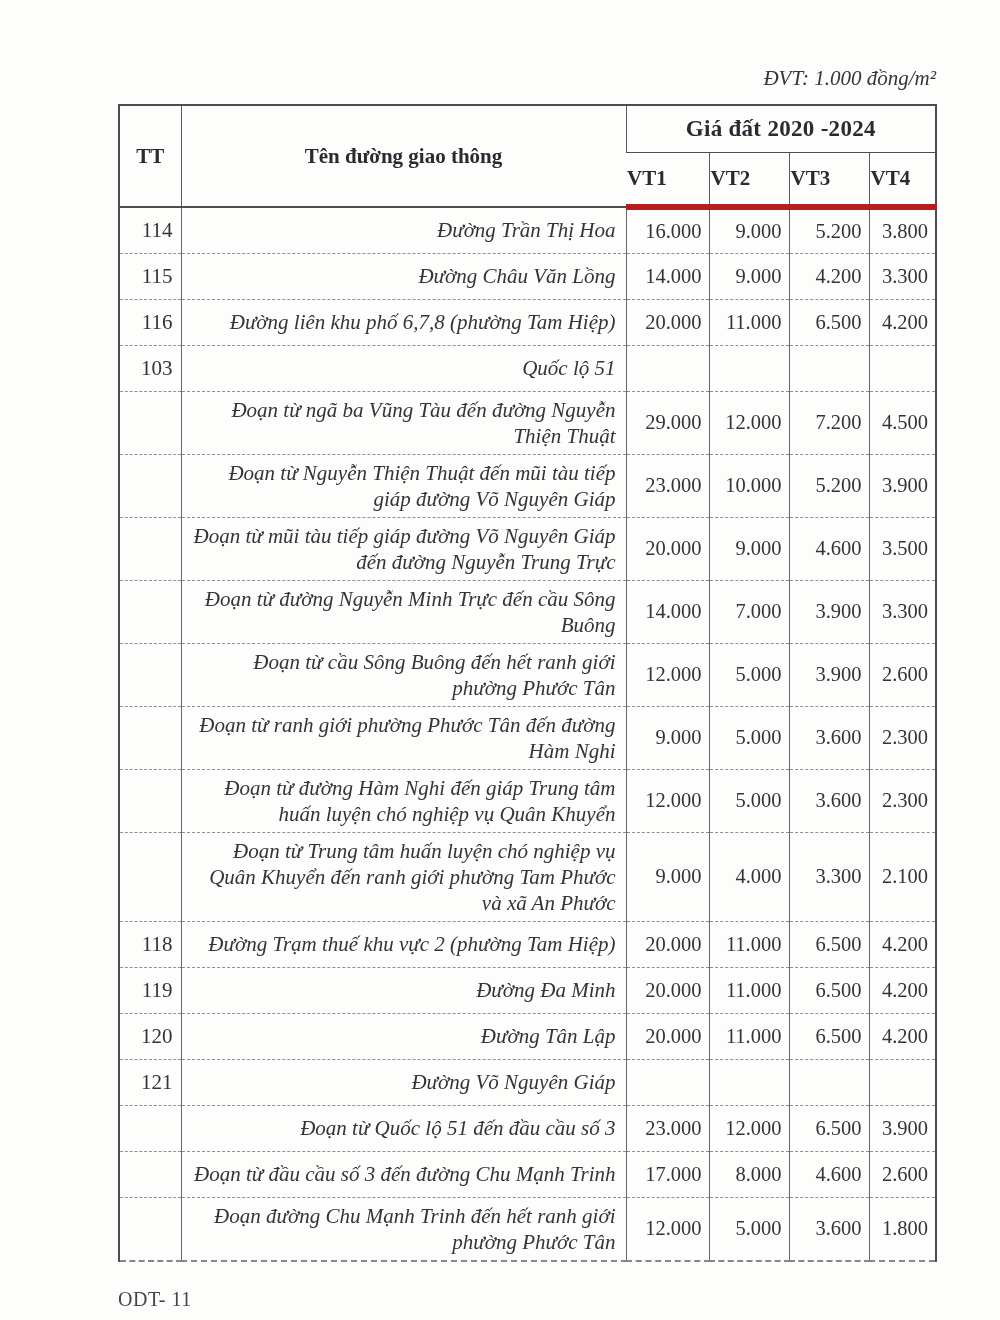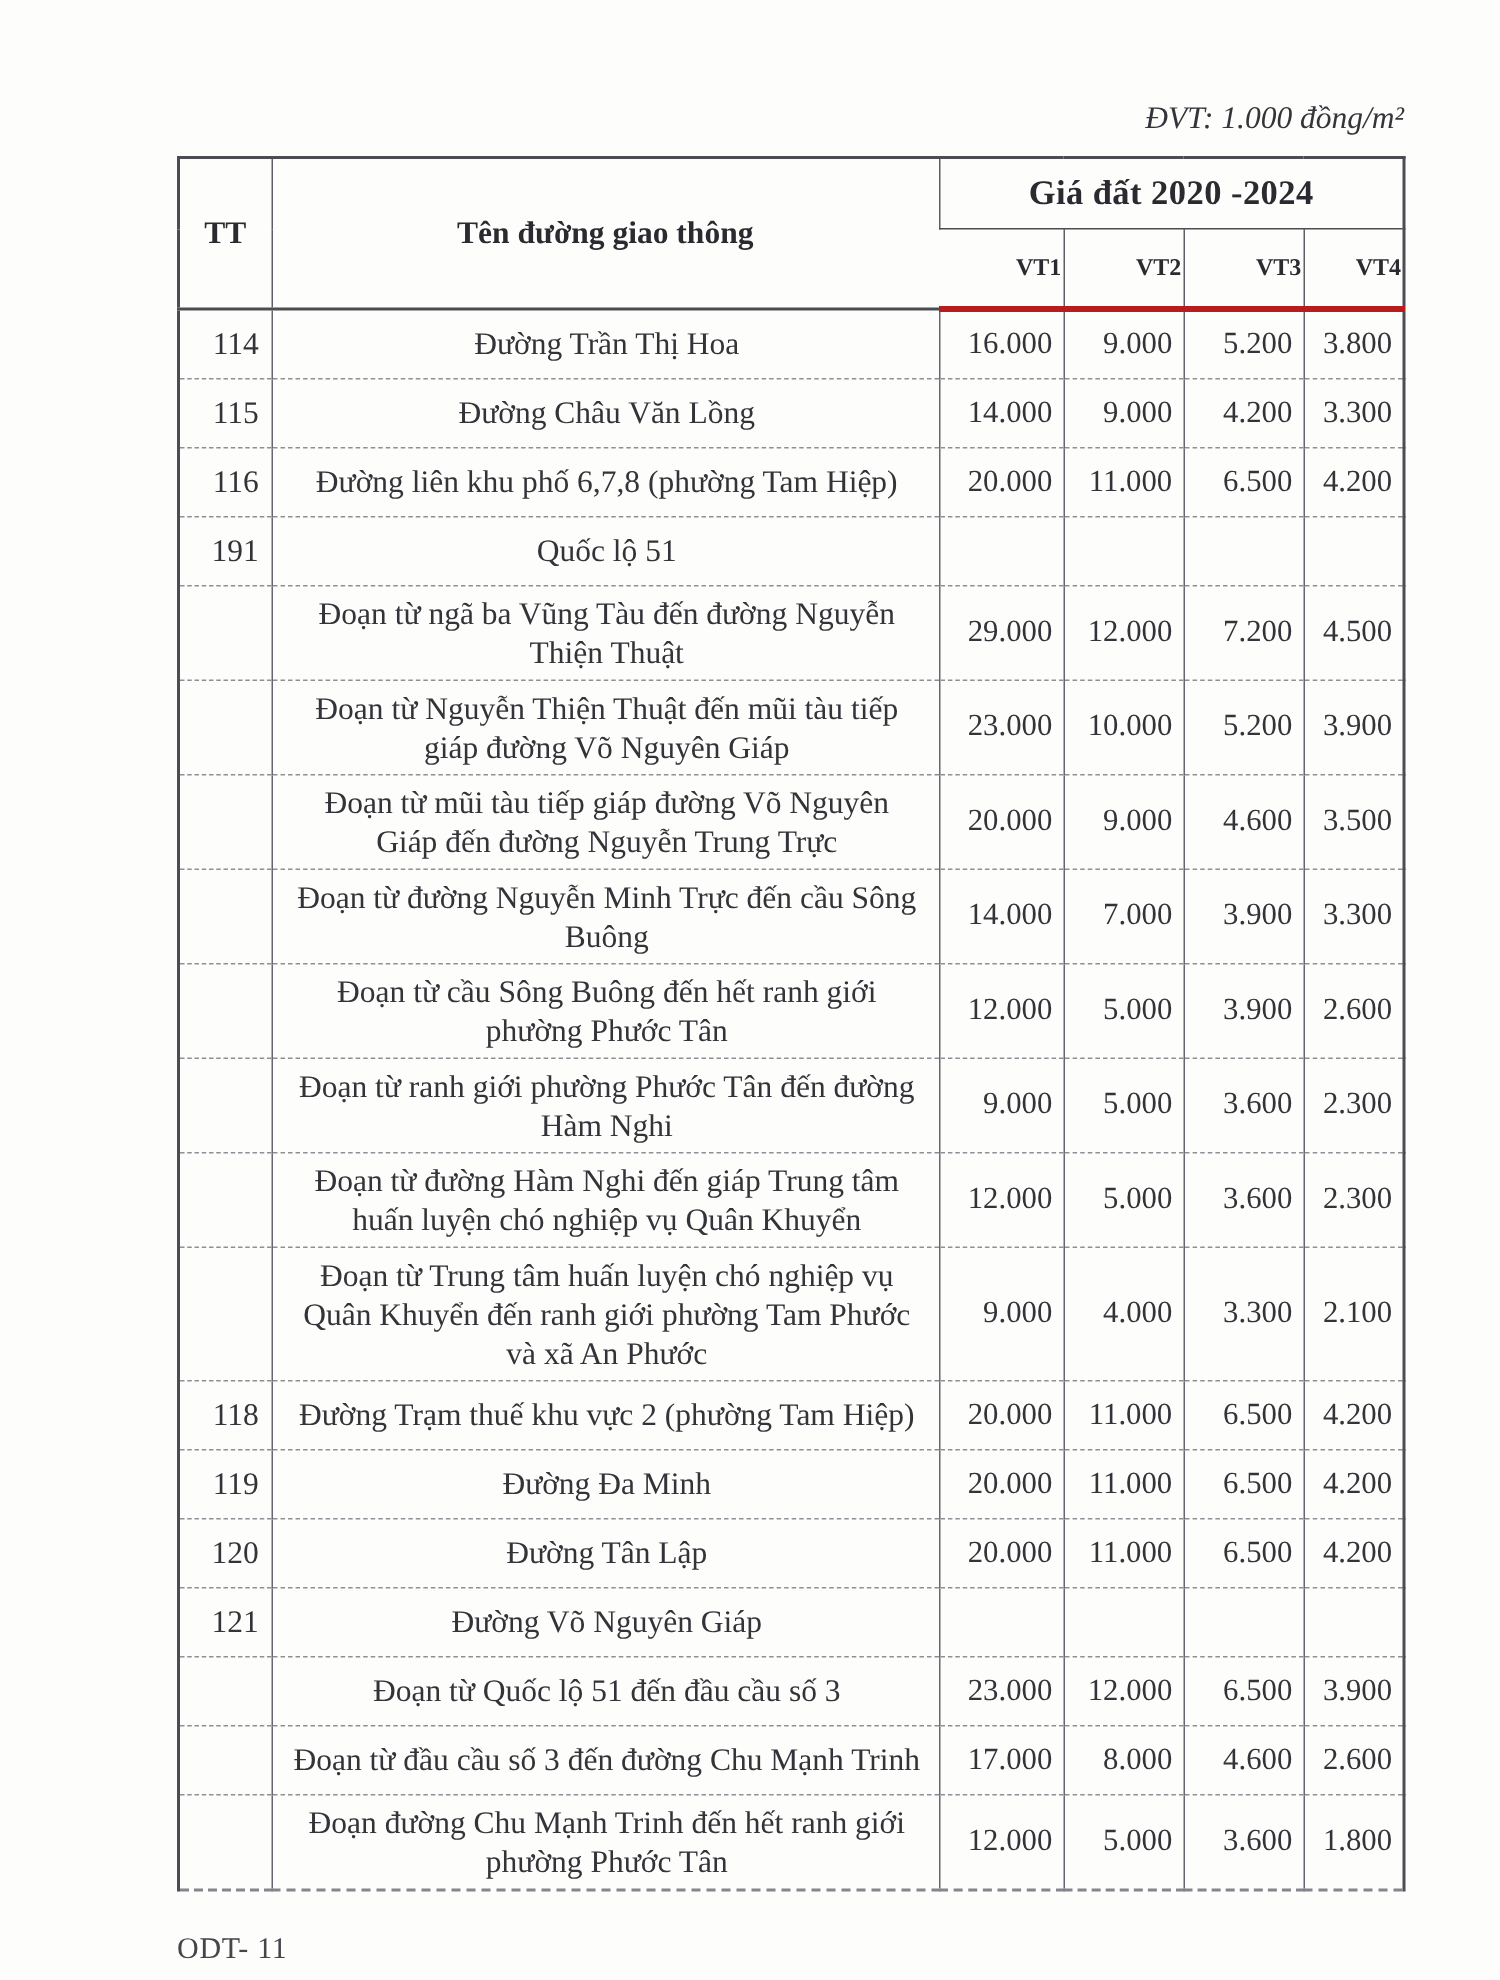--- a/index.html
+++ b/index.html
@@ -49,40 +49,40 @@
   }
   th.group-h {
     font-size:23px;
     height:44px;
     text-align:center;
     vertical-align:middle;
     border-bottom:1.4px solid #4c4c53;
     letter-spacing:0.3px;
   }
   tr.vt-row th {
-    font-size:16px;
+    font-size:21px;
     height:49px;
-    text-align:right;
-    vertical-align:middle;
-    border-bottom:4px solid #b91c1c;
+    text-align:left;
+    vertical-align:middle;
+    border-bottom:6px solid #b91c1c;
   }
 
   tbody td {
     border-left:1px solid #67676f;
     border-top:1.2px dashed #8f8f97;
     font-size:21px;
     padding:5px 8px;
     vertical-align:middle;
     color:#33333a;
   }
   tbody td:first-child { border-left:none; }
   tbody tr { height:46px; }
   tbody tr:first-child td { border-top:none; }
   td.tt-cell   { text-align:right; }
-  td.name-cell { text-align:center; padding-left:12px; padding-right:10px; line-height:26px; }
+  td.name-cell { text-align:right; padding-left:12px; padding-right:10px; line-height:26px;font-style:italic; }
   td.num-cell  { text-align:right; padding-right:7px; font-size:20.5px; }
 
   .page-footer {
     position:absolute;
     left:118px; width:817px;
     top:1288px;
     text-align:left;
     font-size:20px;
     color:#45454c;
     letter-spacing:0.5px;
@@ -136,21 +136,21 @@
         </tr>
         <tr>
           <td class="tt-cell">116</td>
           <td class="name-cell">Đường liên khu phố 6,7,8 (phường Tam Hiệp)</td>
           <td class="num-cell">20.000</td>
           <td class="num-cell">11.000</td>
           <td class="num-cell">6.500</td>
           <td class="num-cell">4.200</td>
         </tr>
         <tr>
-          <td class="tt-cell">191</td>
+          <td class="tt-cell">103</td>
           <td class="name-cell">Quốc lộ 51</td>
           <td class="num-cell"></td>
           <td class="num-cell"></td>
           <td class="num-cell"></td>
           <td class="num-cell"></td>
         </tr>
         <tr>
           <td class="tt-cell"></td>
           <td class="name-cell">Đoạn từ ngã ba Vũng Tàu đến đường Nguyễn Thiện Thuật</td>
           <td class="num-cell">29.000</td>

